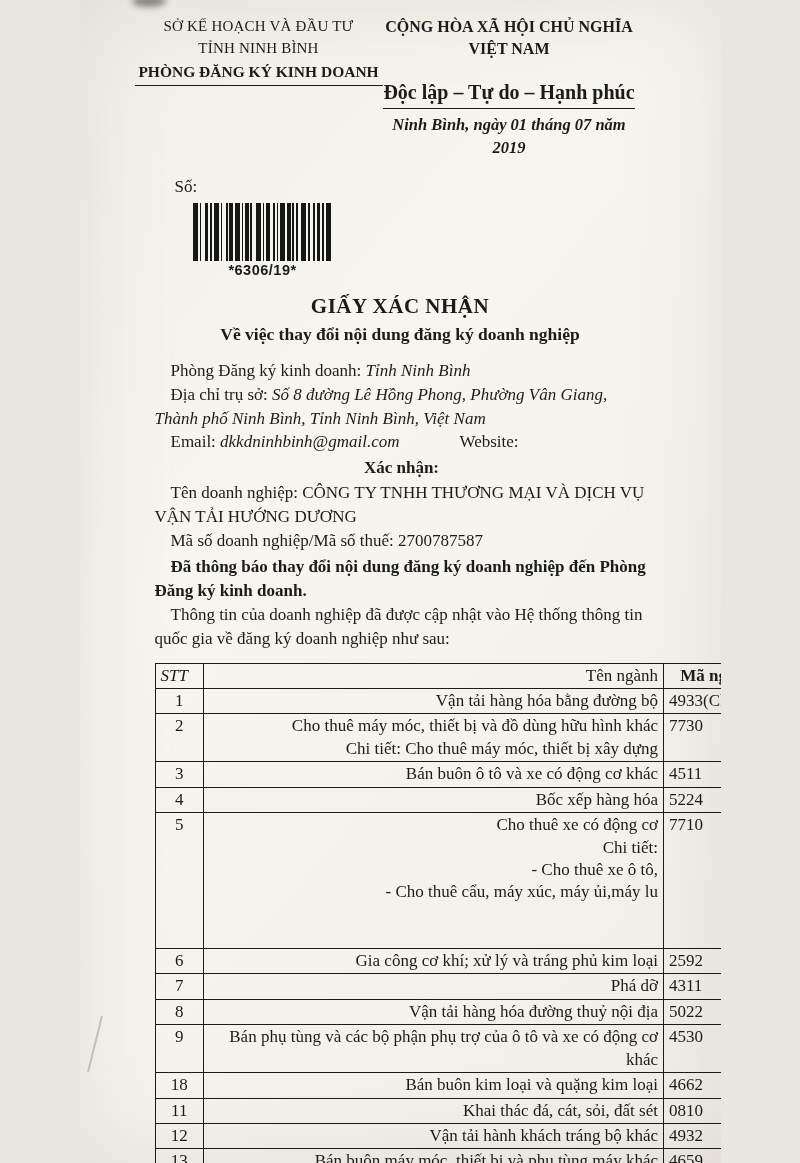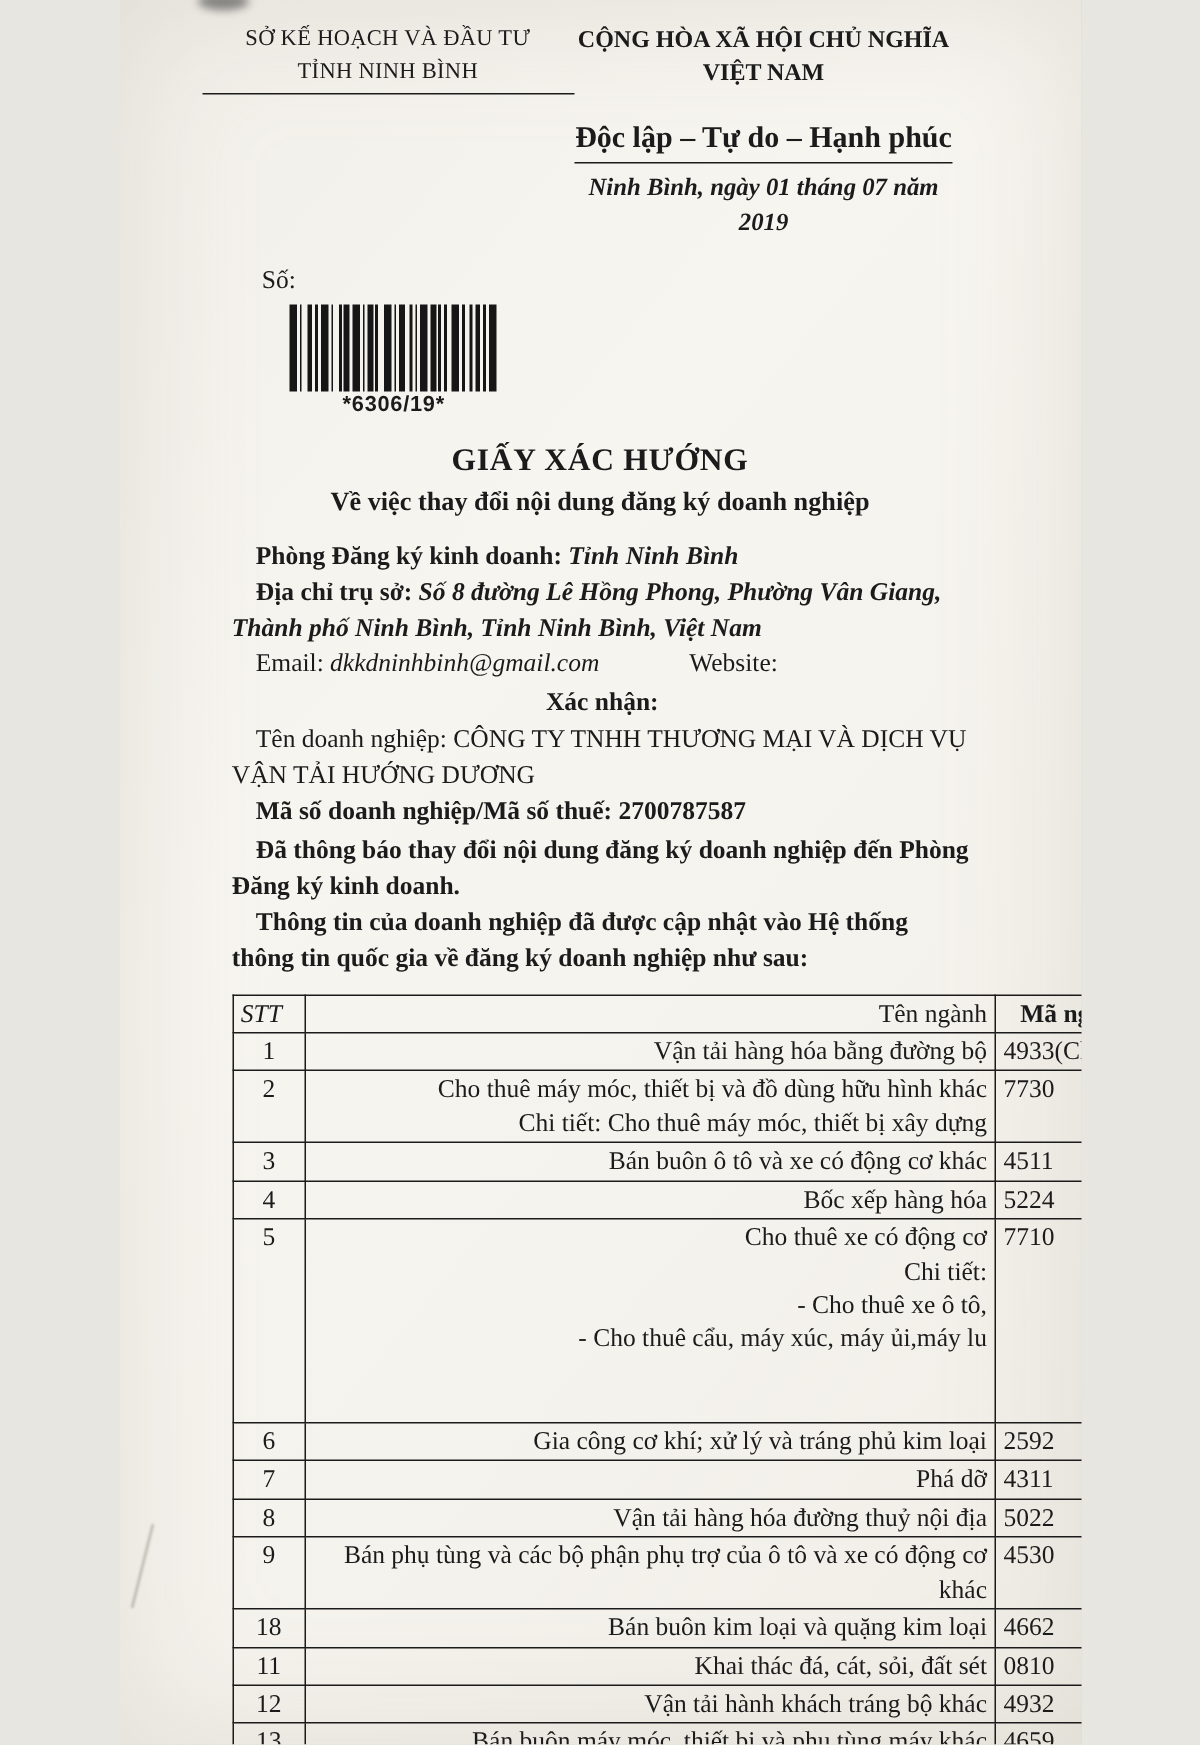--- a/index.html
+++ b/index.html
@@ -42,21 +42,21 @@
   .bars div{height:100%;}
   .barcode-text{
     text-align:center;font-family:"Liberation Sans","DejaVu Sans",sans-serif;
     font-weight:bold;font-size:14.5px;margin-top:1px;letter-spacing:0.5px;
   }
   
   .title{margin-top:16px;text-align:center;font-size:21px;font-weight:bold;letter-spacing:0.5px;}
   .subtitle{text-align:center;font-size:17.5px;font-weight:bold;margin-top:5px;}
   
   .body{margin:14px 72px 0 75px;font-size:17px;line-height:1.4;}
-  .para{text-indent:16px;font-weight:bold;}
+  .para{text-indent:16px;}
   .ital{font-style:italic;}
   .two-col{display:flex;}
   .two-col .leftpart{width:305px;text-indent:16px;flex:none;}
   .center-bold{text-align:center;font-weight:bold;margin-top:2px;}
   .company-para{text-indent:16px;margin-top:1px;}
   .bold-para{font-weight:bold;text-indent:16px;margin-top:3px;}
   
   table.industry{
     border-collapse:collapse;margin-top:12px;width:617px;
     font-size:17px;
@@ -77,20 +77,21 @@
 
 <div class="page">
 
   <div class="smudge-top"></div>
   <div class="scratch-left"></div>
 
   <div class="header">
     <div class="hdr-left">
       <div class="l1">SỞ KẾ HOẠCH VÀ ĐẦU TƯ</div>
       <div class="l2">TỈNH NINH BÌNH</div>
+      <div class="l3">PHÒNG ĐĂNG KÝ KINH DOANH</div>
       <div class="rule rule-left"></div>
     </div>
     <div class="hdr-right">
       <div class="l1">CỘNG HÒA XÃ HỘI CHỦ NGHĨA VIỆT NAM</div>
       <div class="l2">Độc lập – Tự do – Hạnh phúc</div>
       <div class="rule rule-right"></div>
       <div class="date">Ninh Bình, ngày 01 tháng 07 năm 2019</div>
     </div>
   </div>
 
@@ -148,21 +149,21 @@
         <div style="width: 2.5%; background: rgb(22, 22, 22);"></div>
         <div style="width: 1.25%; background: transparent;"></div>
         <div style="width: 1.25%; background: rgb(22, 22, 22);"></div>
         <div style="width: 1.25%; background: transparent;"></div>
         <div style="width: 3.75%; background: rgb(22, 22, 22);"></div>
         <div style="width: 1.25%; background: transparent;"></div>
       </div>
     <div class="barcode-text">*6306/19*</div>
   </div>
 
-  <div class="title">GIẤY XÁC HƯỚNG</div>
+  <div class="title">GIẤY XÁC NHẬN</div>
   <div class="subtitle">Về việc thay đổi nội dung đăng ký doanh nghiệp</div>
 
   <div class="body">
     <div class="para">
       <span>Phòng Đăng ký kinh doanh:</span>
       <span class="ital">Tỉnh Ninh Bình</span>
     </div>
     <div class="para">
       <span>Địa chỉ trụ sở:</span>
       <span class="ital">Số 8 đường Lê Hồng Phong, Phường Vân Giang, Thành phố Ninh Bình, Tỉnh Ninh Bình, Việt Nam</span>

